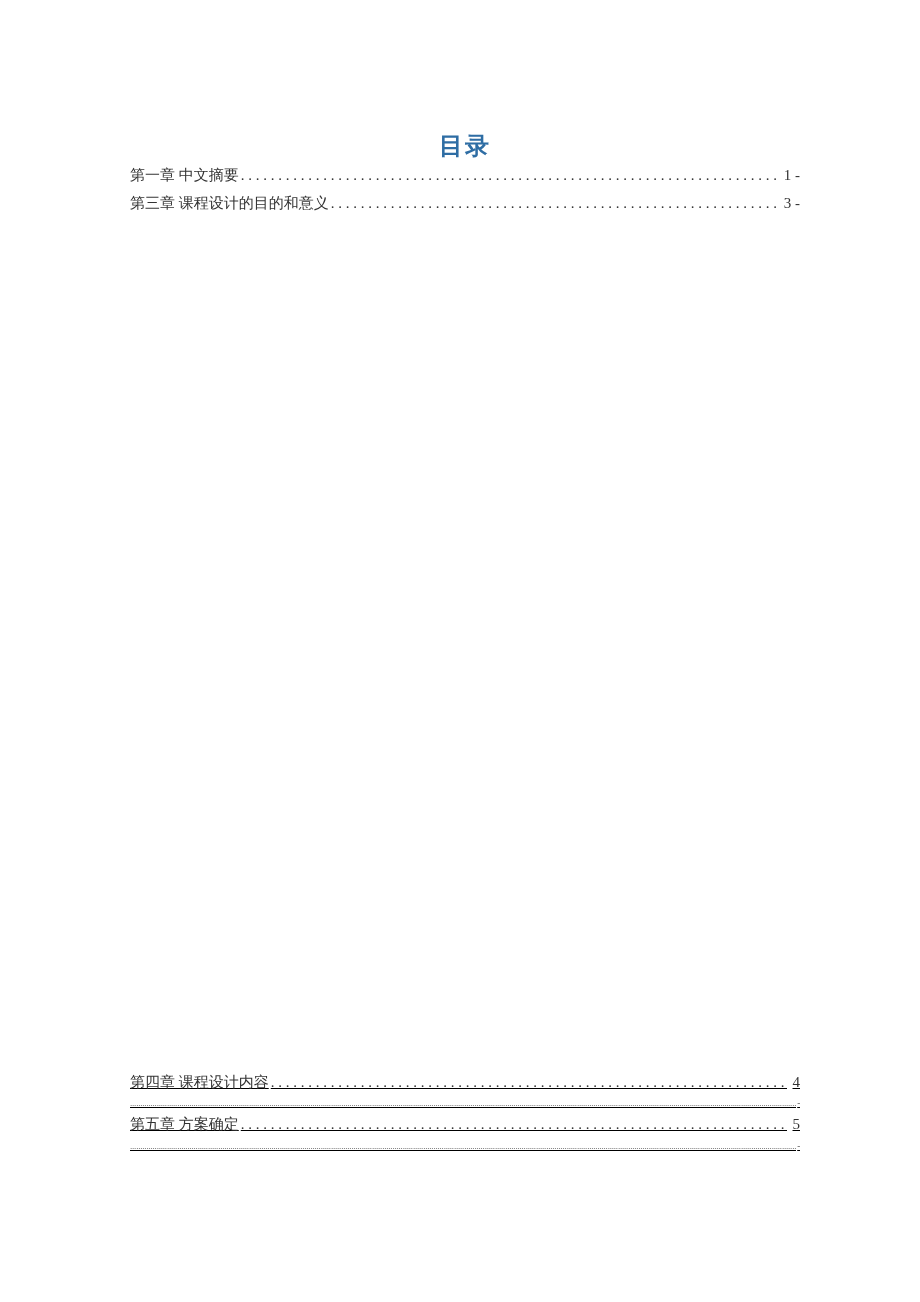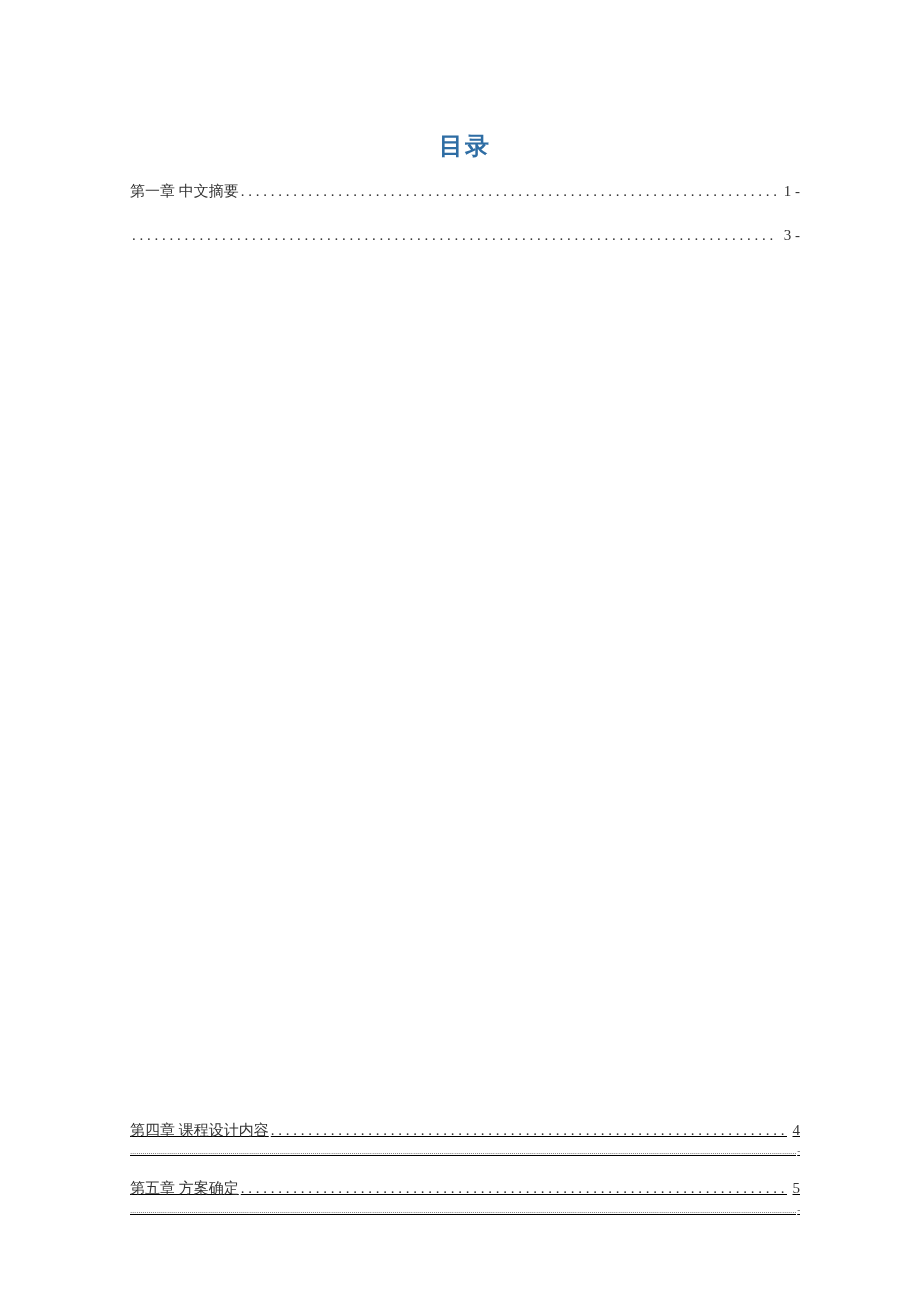--- a/index.html
+++ b/index.html
@@ -24,21 +24,20 @@
     .toc-list {
       width: 100%;
     }
     .toc-row {
       display: flex;
       align-items: baseline;
       font-size: 15px;
       color: #333;
       line-height: 1.85;
       white-space: nowrap;
-      margin-top: 16px;
     }
     .toc-label {
       flex: 0 0 auto;
     }
     .toc-leader {
       flex: 1 1 auto;
       overflow: hidden;
       letter-spacing: 3px;
       color: #333;
       padding: 0 2px;
@@ -89,20 +88,21 @@
 <div class="page">
   <h1 class="title">目录</h1>
 
   <div class="toc-list">
     <div class="toc-row">
       <span class="toc-label">第一章  中文摘要</span>
       <span class="toc-leader"></span>
       <span class="toc-page">1 -</span>
     </div>
     <div class="toc-row">
+      <span class="toc-label">第三章  课程设计的目的和意义</span>
       <span class="toc-leader"></span>
       <span class="toc-page">3 -</span>
     </div>
   </div>
 
   <div class="gap-upper"></div>
 
   <div class="lower-block">
     <div class="toc-row">
       <span class="toc-label">第四章 课程设计内容</span>

